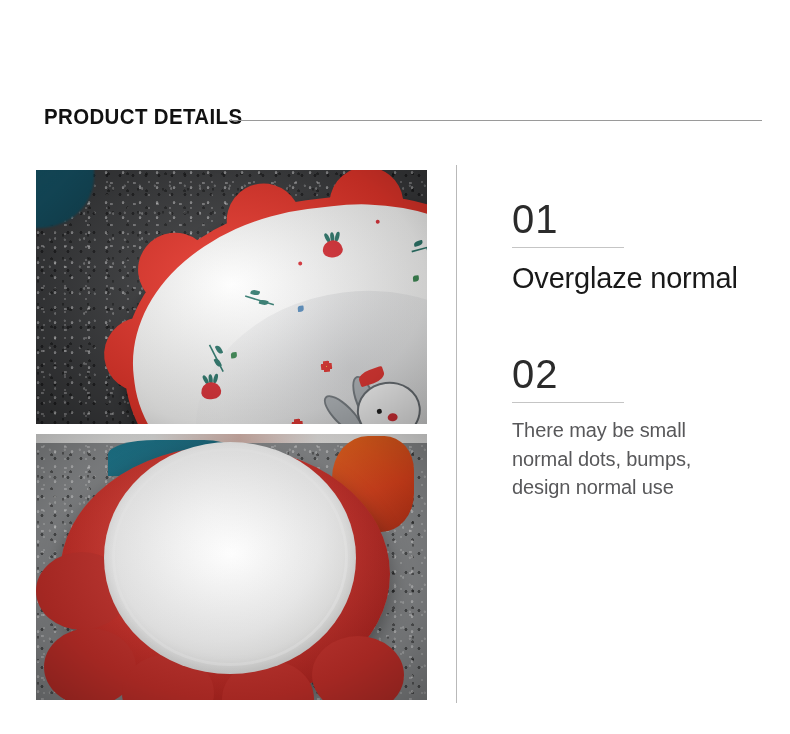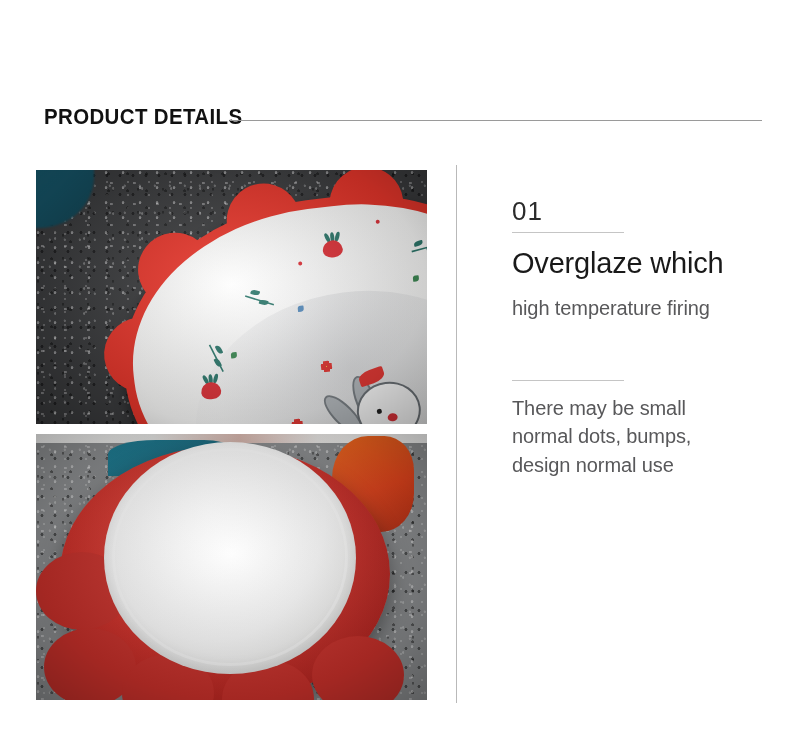--- a/index.html
+++ b/index.html
@@ -310,21 +310,21 @@
     width: 391px; height: 9px;
     background: linear-gradient(90deg, #f1f1f0 0%, #e6e6e4 30%, #d9b7ae 52%, #eceae8 72%, #f2f2f1 100%);
   }
 
   
   .feature { position: relative; }
   .feature.f1 { margin-top: 28px; }
   .feature.f2 { margin-top: 58px; }
 
   .feat-num {
-    font-size: 26px;
+    font-size: 40px;
     font-weight: 300;
     color: #2b2b2b;
     line-height: 1.05;
     letter-spacing: 1px;
   }
   .feat-num-rule {
     width: 112px;
     height: 1px;
     background: #c5c5c5;
     margin-top: 7px;
@@ -439,27 +439,27 @@
       </div>
     </div>
 
     <div class="divider"></div>
 
     <div class="text-col">
 
       <div class="feature f1">
         <div class="feat-num">01</div>
         <div class="feat-num-rule"></div>
-        <div class="feat-title">Overglaze which</div>
+        <div class="feat-title">Overglaze normal</div>
         <div class="feat-body">
-          <span class="line">high temperature firing</span>
         </div>
       </div>
 
       <div class="feature f2">
+        <div class="feat-num">02</div>
         <div class="feat-num-rule"></div>
         <div class="feat-body">
           <span class="line">There may be small</span>
           <span class="line">normal dots, bumps,</span>
           <span class="line">design normal use</span>
         </div>
       </div>
 
     </div>
   </div>

